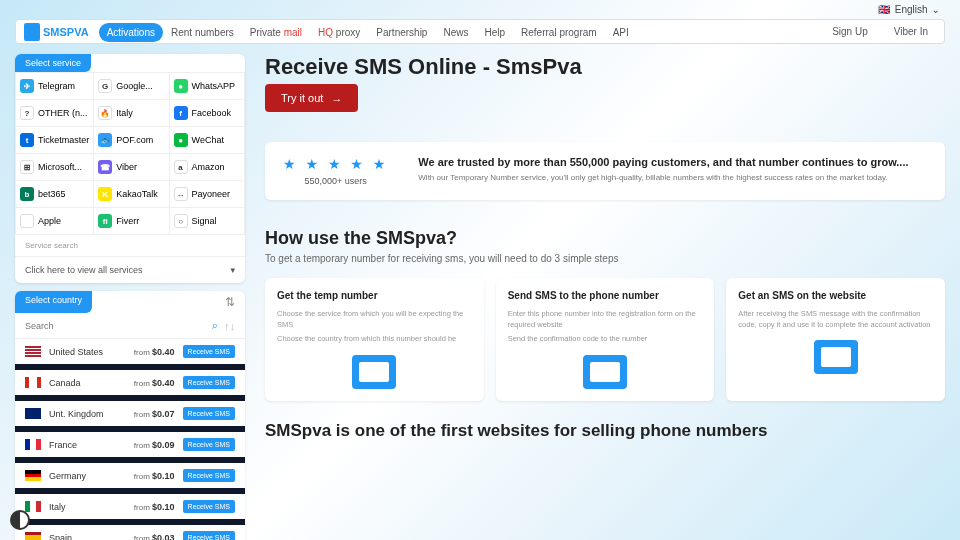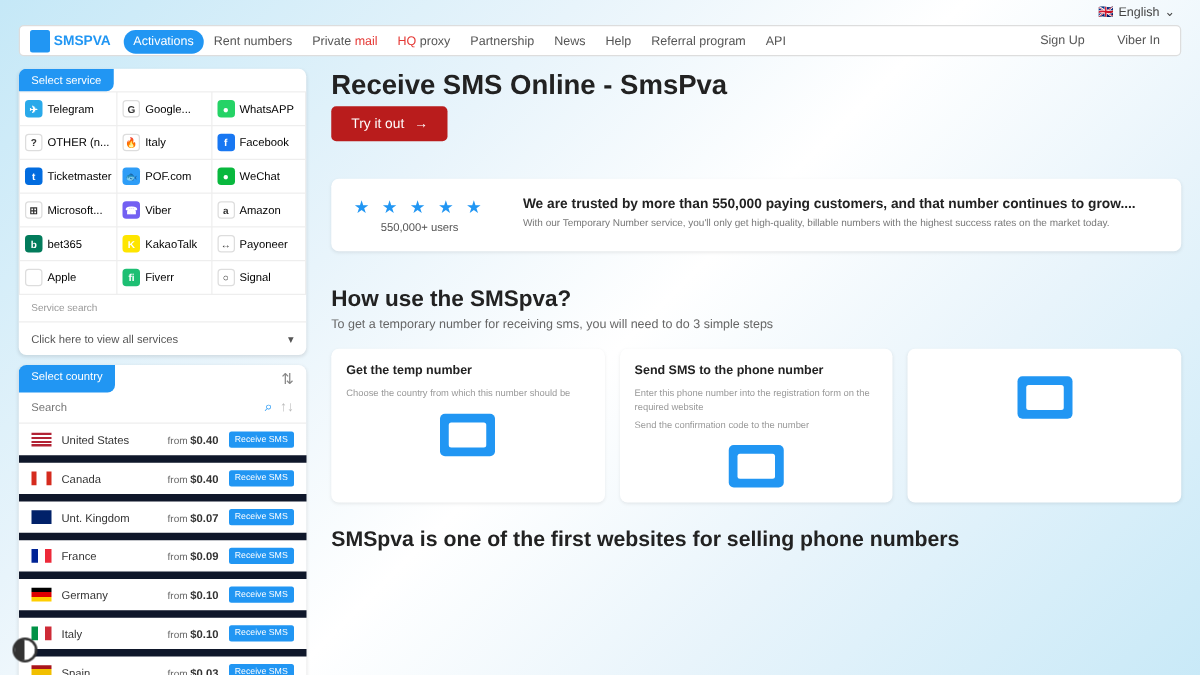--- a/index.html
+++ b/index.html
@@ -250,34 +250,37 @@
         <div class="trust-title">We are trusted by more than 550,000 paying customers, and that number continues to grow....</div>
         <div class="trust-desc">With our Temporary Number service, you'll only get high-quality, billable numbers with the highest success rates on the market today.</div>
       </div>
     </div>
 
     <h2>How use the SMSpva?</h2>
     <div class="subtitle">To get a temporary number for receiving sms, you will need to do 3 simple steps</div>
     <div class="steps" id="steps">
         <div class="step">
           <div class="step-title">Get the temp number</div>
+          <div class="step-desc">Choose the service from which you will be expecting the SMS</div>
           <div class="step-desc">Choose the country from which this number should be</div>
           <div class="step-icon">
             <div class="step-icon-inner"></div>
           </div>
         </div>
         <div class="step">
           <div class="step-title">Send SMS to the phone number</div>
           <div class="step-desc">Enter this phone number into the registration form on the required website</div>
           <div class="step-desc">Send the confirmation code to the number</div>
           <div class="step-icon">
             <div class="step-icon-inner"></div>
           </div>
         </div>
         <div class="step">
+          <div class="step-title">Get an SMS on the website</div>
+          <div class="step-desc">After receiving the SMS message with the confirmation code, copy it and use it to complete the account activation</div>
           <div class="step-icon">
             <div class="step-icon-inner"></div>
           </div>
         </div>
       </div>
 
     <h3>SMSpva is one of the first websites for selling phone numbers</h3>
   </div>
 </div>
 

